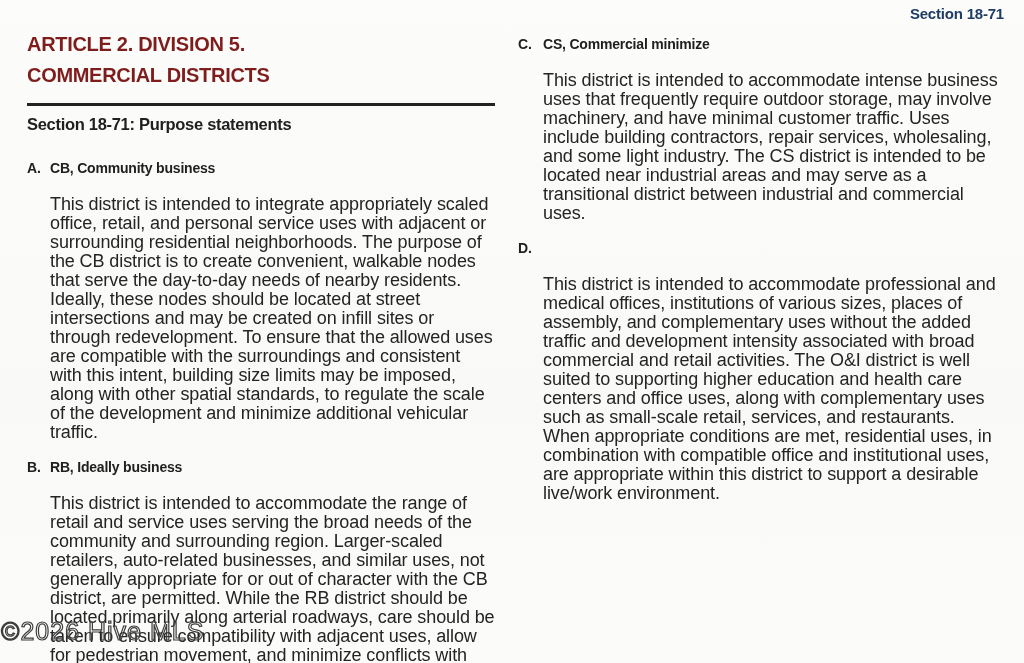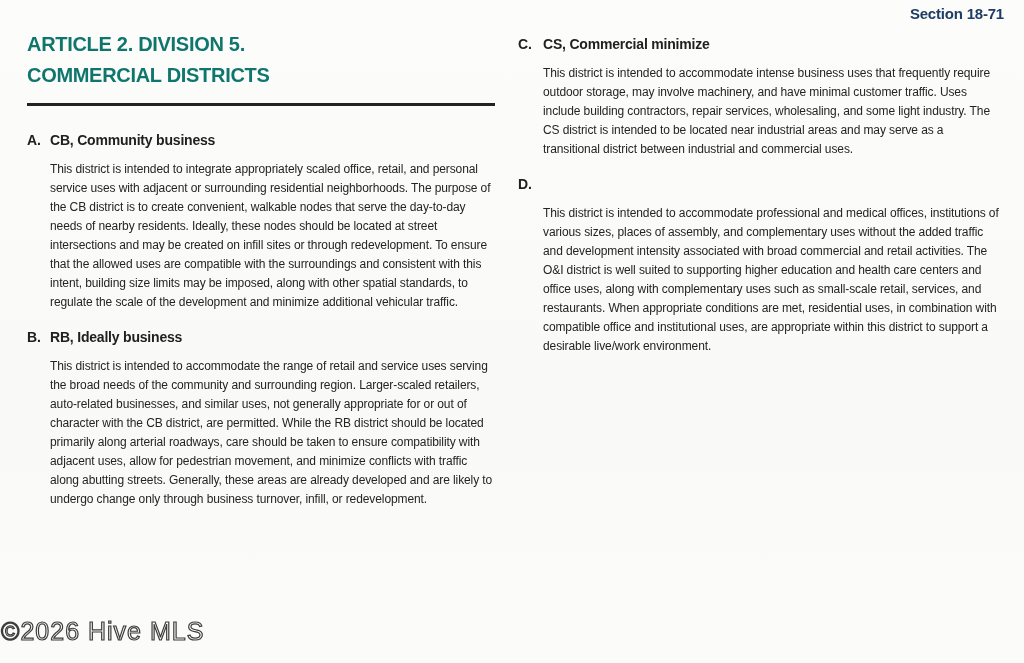--- a/index.html
+++ b/index.html
@@ -17,21 +17,21 @@
     position:absolute; top:5px; right:20px;
     font-size:15px; font-weight:bold; letter-spacing:-0.2px;
   }
 
   .col{ position:absolute; }
   .left-col{ left:27px; top:33px; width:468px; }
   .right-col{ left:518px; top:36px; width:487px; }
 
   .article-title{
     font-size:20px; font-weight:bold; letter-spacing:-0.3px; line-height:22px;
-    color:#0f766e;
+    color:#7f1d1d;
   }
   .article-title.line2{ margin-top:9px; }
 
   .title-rule{
     margin-top:17px; height:3px; background:#232323; border:none; width:100%;
   }
 
   .purpose-heading{
     margin-top:9px; font-size:16.5px; font-weight:bold; letter-spacing:-0.3px;
     color:#202020;
@@ -42,21 +42,21 @@
   .right-col .section:first-child{ margin-top:0; }
 
   .section-heading{
     display:flex; font-size:14px; font-weight:bold; letter-spacing:-0.2px;
     color:#202020;
   }
   .left-col .section-heading .letter{ width:23px; flex:none; }
   .right-col .section-heading .letter{ width:25px; flex:none; }
 
   .section-body{
-    margin-top:12px; font-size:12px; line-height:19px; color:#242424;
+    margin-top:19px; font-size:18px; line-height:19px; color:#242424;
   }
   .left-col .section-body{ margin-left:23px; width:445px; }
   .right-col .section-body{ margin-left:25px; width:460px; }
 
   .watermark{
     position:absolute; left:1px; top:617px;
     font-family:Liberation Sans, sans-serif;
     font-size:25px; letter-spacing:1px;
     color:rgba(255,255,255,0.15);
     -webkit-text-stroke:1.2px #3d3d3d;
@@ -65,20 +65,21 @@
 </style>
 </head>
 <body>
 
 <div class="corner-label" style="color: rgb(30, 60, 100);">Section 18-71</div>
 
 <div class="col left-col">
   <div class="article-title line1">ARTICLE 2. DIVISION 5.</div>
   <div class="article-title line2">COMMERCIAL DISTRICTS</div>
   <hr class="title-rule">
+  <div class="purpose-heading">Section 18-71: Purpose statements</div>
 
   <div class="section">
     <div class="section-heading">
       <span class="letter">A.</span>
       <span class="title">CB, Community business</span>
     </div>
     <div class="section-body">This district is intended to integrate appropriately scaled office, retail, and personal service uses with adjacent or surrounding residential neighborhoods. The purpose of the CB district is to create convenient, walkable nodes that serve the day-to-day needs of nearby residents. Ideally, these nodes should be located at street intersections and may be created on infill sites or through redevelopment. To ensure that the allowed uses are compatible with the surroundings and consistent with this intent, building size limits may be imposed, along with other spatial standards, to regulate the scale of the development and minimize additional vehicular traffic.</div>
   </div>
 
   <div class="section">

